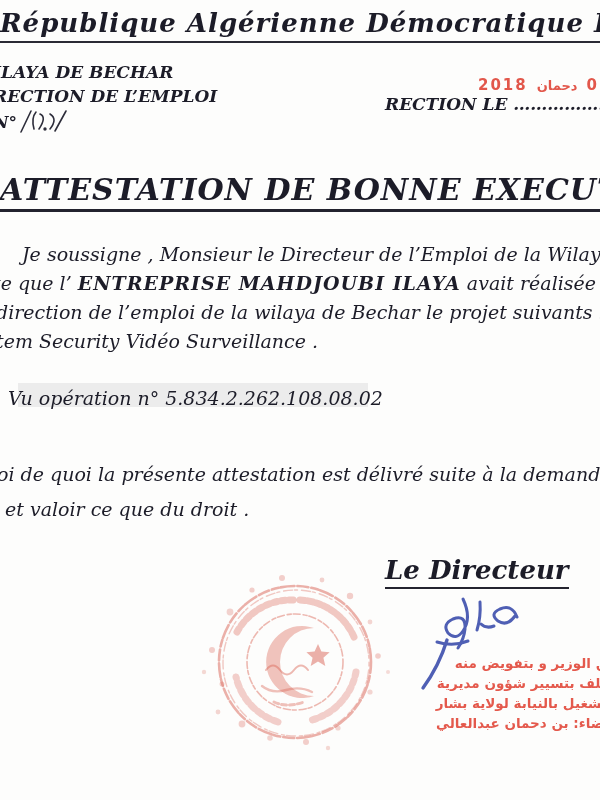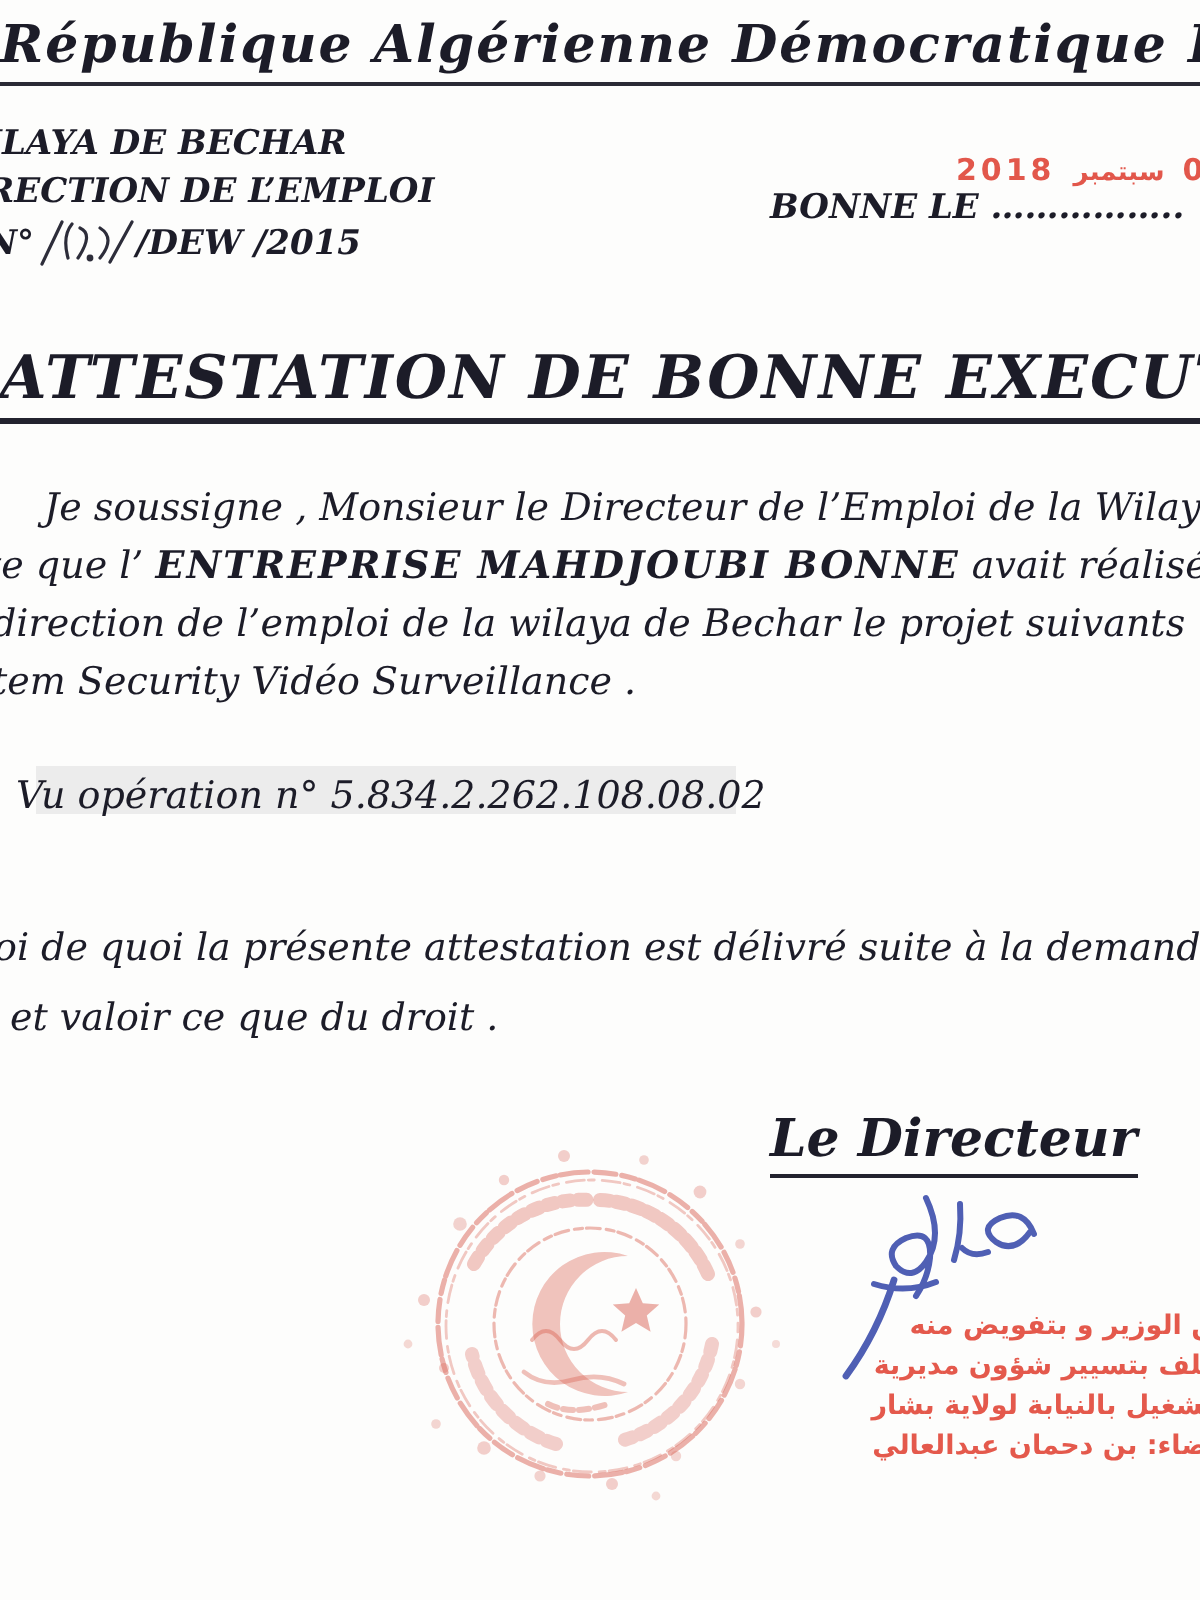--- a/index.html
+++ b/index.html
@@ -69,40 +69,39 @@
       <svg width="50" height="26" viewBox="0 0 50 26" style="margin:0 0 0 1px;">
         <g stroke="#2d2d3a" stroke-width="1.6" fill="none" stroke-linecap="round">
           <path d="M3 24 L13 3"></path>
           <path d="M16 21 Q13 10 18 4"></path>
           <path d="M22 6 q7 3 -1 15"></path>
           <circle cx="27" cy="21" r="0.9" fill="#2d2d3a"></circle>
           <path d="M32 6 q8 5 0 15"></path>
           <path d="M37 23 L48 3"></path>
         </g>
       </svg>
-      <span>/DEW /2015</span>
     </div>
   </div>
 
   <div class="abs datestamp">
     <span>2018</span>
-    <span class="ar">سبتمبر</span>
+    <span class="ar">دحمان</span>
     <span>0 8</span>
   </div>
 
   <div class="abs script placeline">
-    <span>BONNE LE</span><span> ……………..</span>
+    <span>RECTION LE</span><span> ……………..</span>
   </div>
 
   <div class="abs script doc-title">
     <span class="inner">ATTESTATION DE BONNE EXECUTION</span>
   </div>
 
   <div class="abs script bodyline b1">Je soussigne , Monsieur le Directeur de l’Emploi de la Wilaya de Bechar</div>
-  <div class="abs script bodyline b2"><span>te que l’ </span><b>ENTREPRISE  MAHDJOUBI  BONNE</b><span>  avait réalisée pour le co</span></div>
+  <div class="abs script bodyline b2"><span>te que l’ </span><b>ENTREPRISE  MAHDJOUBI  ILAYA</b><span>  avait réalisée pour le co</span></div>
   <div class="abs script bodyline b3">direction de l’emploi de la wilaya de Bechar le projet suivants :</div>
   <div class="abs script bodyline b4">tem  Security  Vidéo  Surveillance  .</div>
 
   <div class="hl"></div>
   <div class="abs script bodyline op z1">Vu opération n° 5.834.2.262.108.08.02</div>
 
   <div class="abs script bodyline c1">oi de quoi la présente  attestation  est délivré suite à la demande  de l’entreprise pou</div>
   <div class="abs script bodyline c2">et valoir ce que du droit .</div>
 
   <div class="abs script dirtitle">

